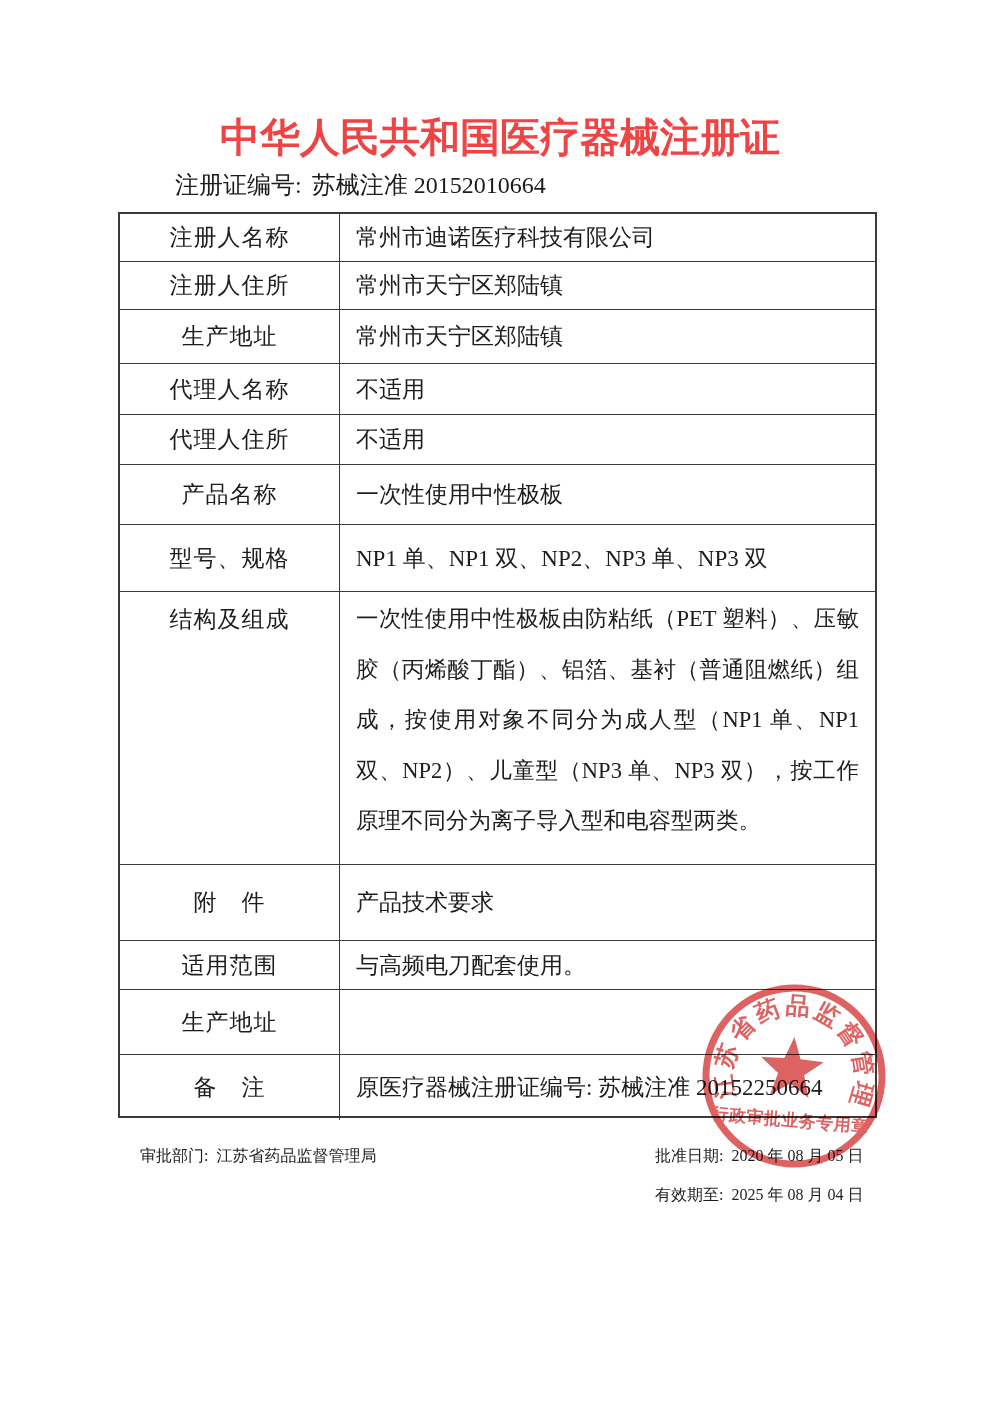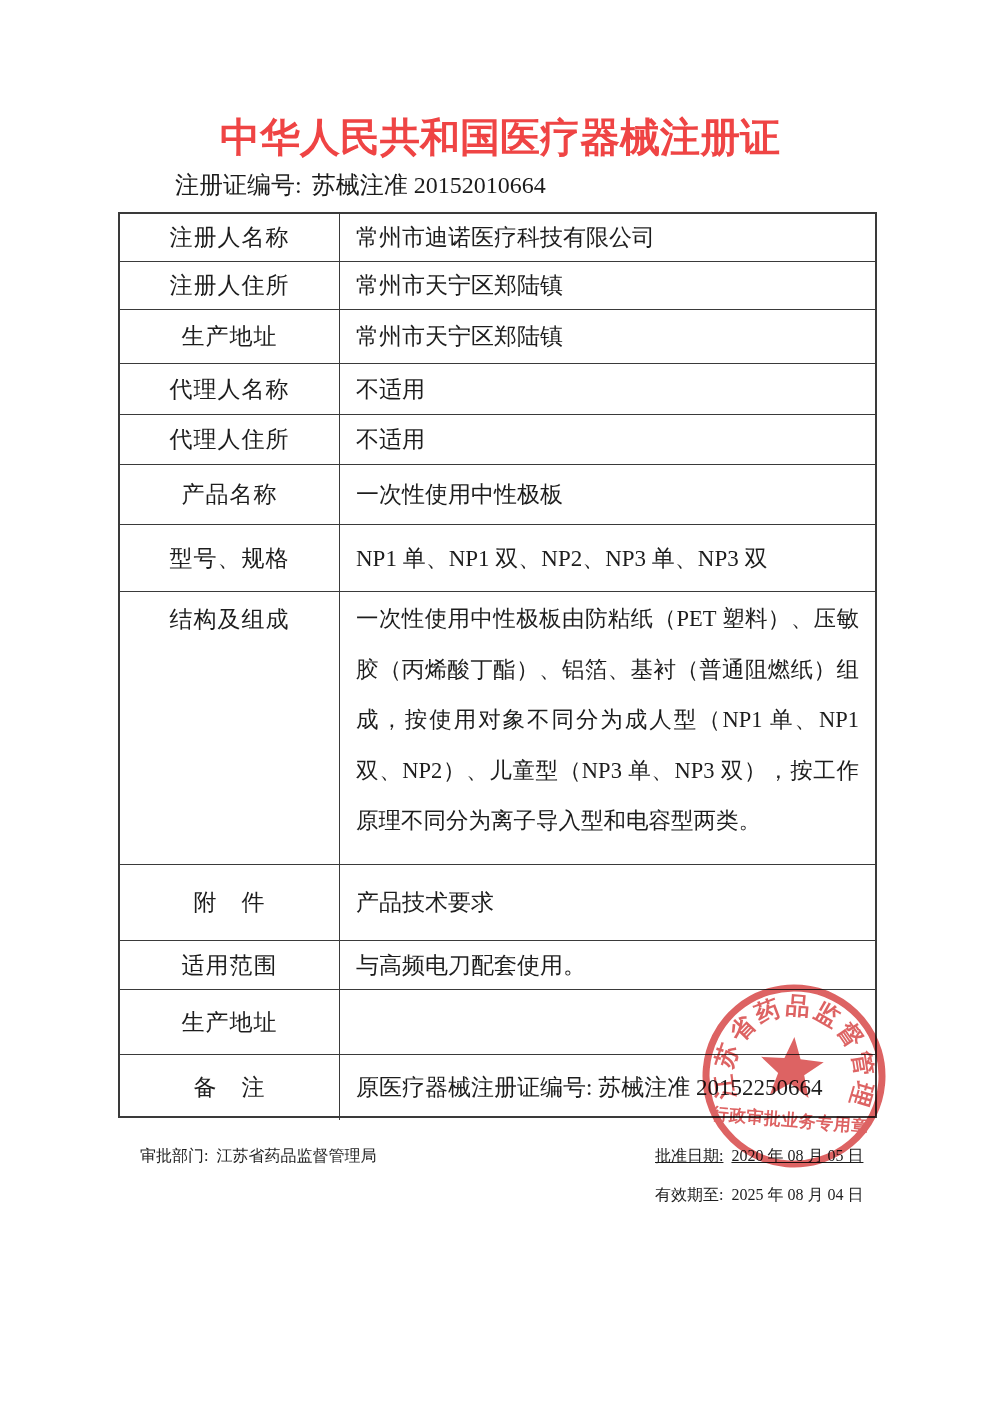--- a/index.html
+++ b/index.html
@@ -38,21 +38,21 @@
   .r1{height:48px}.r2{height:48px}.r3{height:54px}.r4{height:51px}
   .r5{height:50px}.r6{height:60px}.r7{height:67px}.r8{height:273px}
   .r9{height:49px}.r10{height:76px}.r11{height:65px}.r12{height:65px}
   .r8 .cell-label { align-items:flex-start; padding-top:12px; }
   .r8 .cell-value {
     display:block; line-height:50.5px; padding-top:2px;
     font-size:22.5px; text-align:justify;
   }
   .footer-line { position:absolute; font-size:16px; white-space:nowrap;text-align:right; }
   .dept  { top:1146px; left:140px; }
-  .adate { top:1146px; left:655px;text-decoration:underline; }
+  .adate { top:1146px; left:655px; }
   .vdate { top:1185px; left:655px; }
   .footer-line .lab { margin-right:8px; }
   .seal {
     position:absolute; top:976px; left:694px; width:200px; height:200px;
     transform:rotate(5deg); opacity:0.88; mix-blend-mode:multiply;
     pointer-events:none;
   }
   .seal text { font-family:"Liberation Serif","DejaVu Serif",serif; font-weight:bold; }
   .seal .ring-text { font-size:24px; letter-spacing:3.5px; }
   .seal .bottom-text { font-size:17px; letter-spacing:0.5px; }

